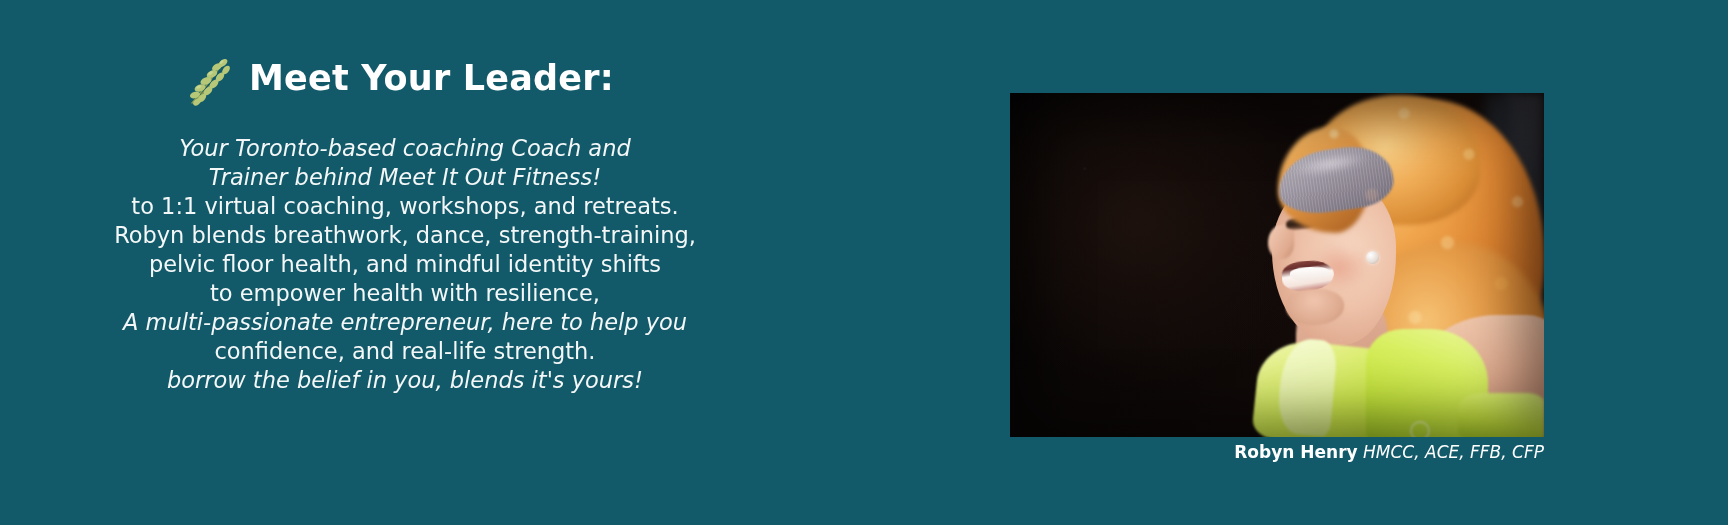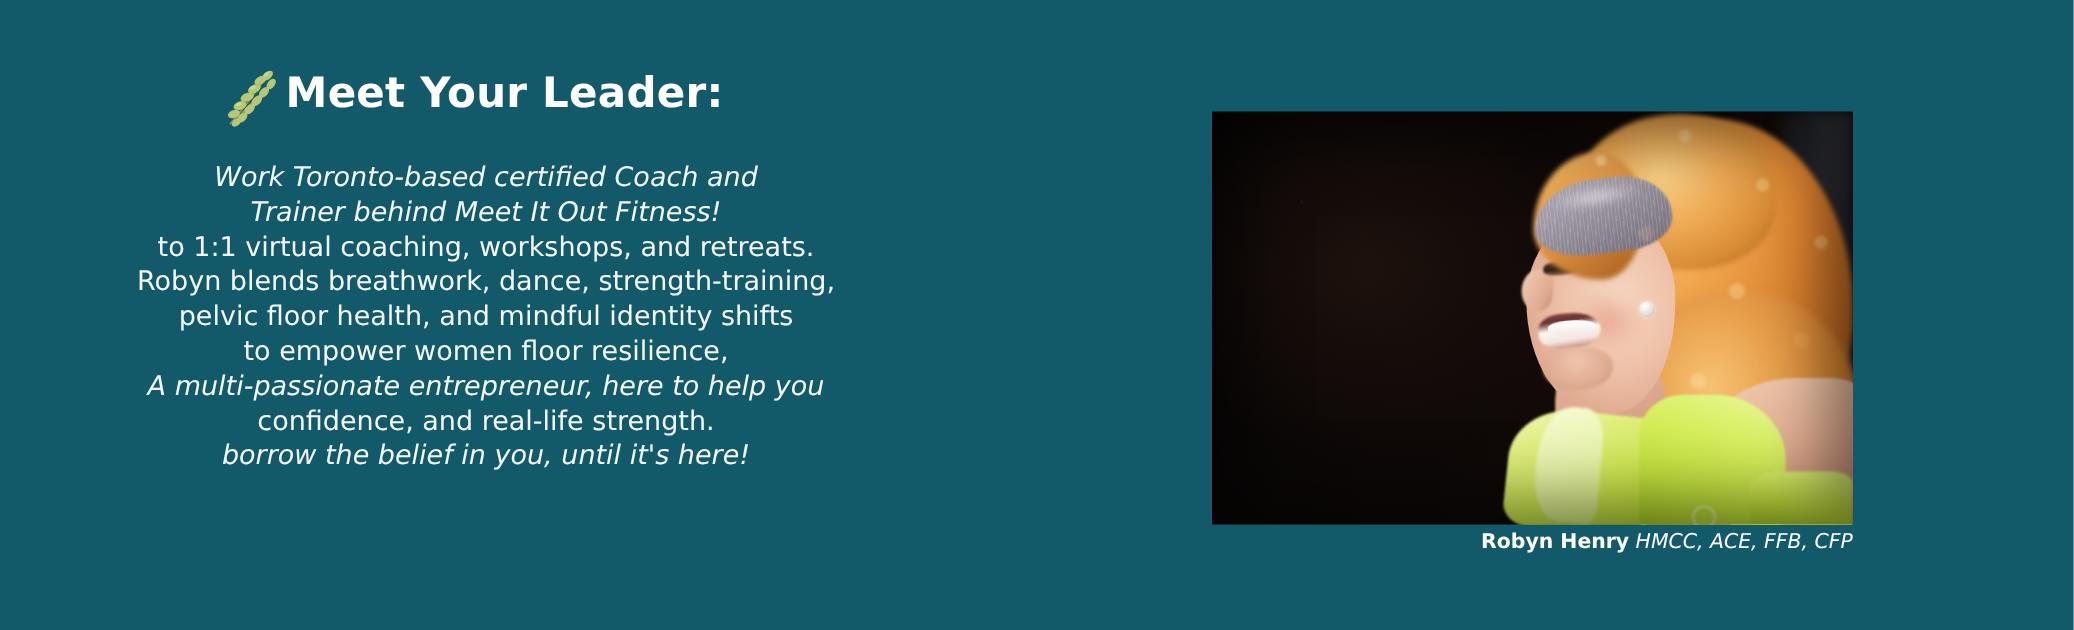--- a/index.html
+++ b/index.html
@@ -48,20 +48,21 @@
   }
 
   .heading-text {
     font-family: "DejaVu Sans", sans-serif;
     font-size: 35px;
     font-weight: bold;
     color: #ffffff;
     letter-spacing: 0.2px;
     white-space: nowrap;
     line-height: 1.1;
+    margin-left: 11px;
   }
 
   .bio {
     position: absolute;
     left: 60px;
     top: 134px;
     width: 690px;
     text-align: center;
     color: #f4f7f7;
     font-family: "DejaVu Sans", sans-serif;
@@ -421,29 +422,29 @@
         <g fill="#cfdd9b" opacity="0.75">
           <ellipse cx="35.5" cy="8" rx="2.4" ry="1.3" transform="rotate(-40 35.5 8)"></ellipse>
           <ellipse cx="24.5" cy="19" rx="2.6" ry="1.4" transform="rotate(-26 24.5 19)"></ellipse>
           <ellipse cx="12.8" cy="33" rx="2.6" ry="1.4" transform="rotate(-20 12.8 33)"></ellipse>
         </g>
       </svg>
       <div class="heading-text">Meet Your Leader:</div>
     </div>
 
     <div class="bio">
-      <span class="line it">Work Toronto-based certified Coach and</span>
+      <span class="line it">Your Toronto-based coaching Coach and</span>
       <span class="line it">Trainer behind Meet It Out Fitness!</span>
       <span class="line">to 1:1 virtual coaching, workshops, and retreats.</span>
       <span class="line">Robyn blends breathwork, dance, strength-training,</span>
       <span class="line">pelvic floor health, and mindful identity shifts</span>
-      <span class="line">to empower women floor resilience,</span>
+      <span class="line">to empower health with resilience,</span>
       <span class="line it">A multi-passionate entrepreneur, here to help you</span>
       <span class="line">confidence, and real-life strength.</span>
-      <span class="line it">borrow the belief in you, until it's here!</span>
+      <span class="line it">borrow the belief in you, blends it's yours!</span>
     </div>
 
   </div>
 
   <div class="photo-wrap">
     <div class="photo">
       <div class="bg-dark"></div>
       <div class="bg-strip-r"></div>
       <div class="bg-strip-r2"></div>
 

